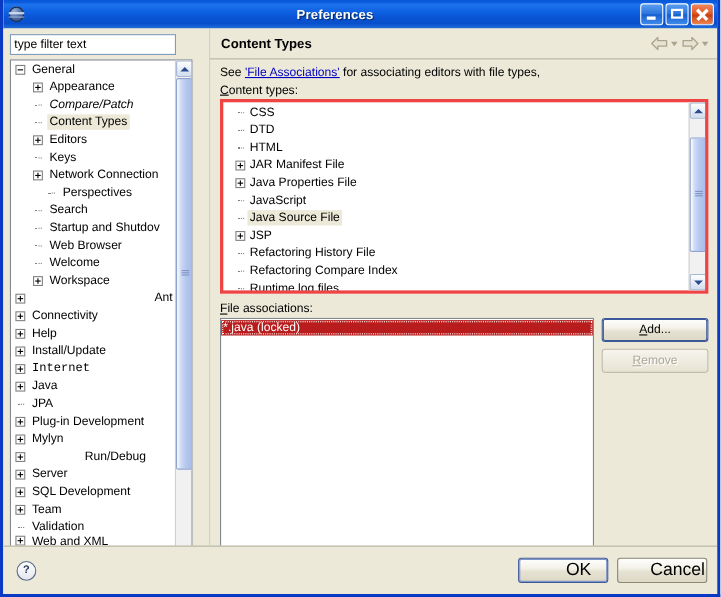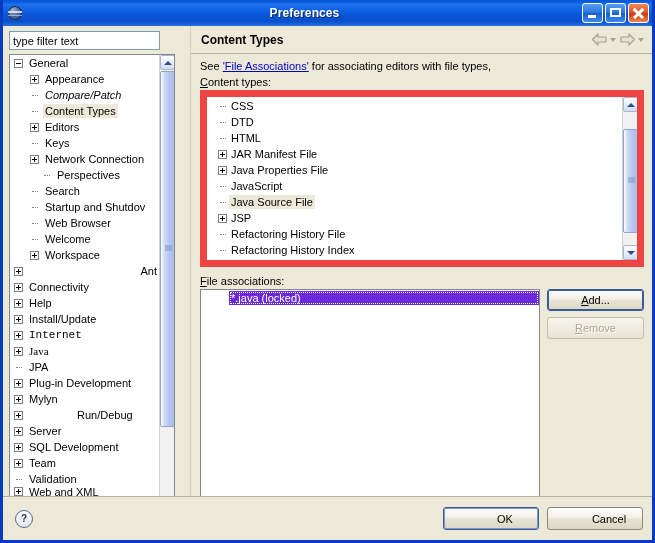--- a/index.html
+++ b/index.html
@@ -373,21 +373,21 @@
     font-size: 11px;
     color: #000000;
     margin-bottom: 2px;
   }
   .field-label u { text-decoration: underline; }
 
   .ct-box {
     height: 177px;
     flex: 0 0 auto;
     background: #ffffff;
-    border: 7px solid #ef4444;
+    border: 3px solid #ef4444;
     box-sizing: border-box;
     position: relative;
     overflow: hidden;
     margin-bottom: 8px;
   }
   .ct-scroll {
     position: absolute;
     left: 0; top: 0; right: 15px; bottom: 0;
     overflow: hidden;
     padding-top: 1px;
@@ -420,25 +420,24 @@
     padding-top: 1px;
   }
   .fa-item {
     height: 14px;
     line-height: 14px;
     font-size: 11px;
     padding: 0 2px;
     white-space: nowrap;
   }
   .fa-item.selected {
-    background: #6d28d9;
+    background: #b91c1c;
     color: #ffffff;
     outline: 1px dotted #ffffff;
     outline-offset: -2px;
-    margin-left: 28px;
   }
   .fa-buttons {
     width: 97px;
     flex: 0 0 auto;
     display: flex;
     flex-direction: column;
     gap: 6px;
   }
   .btn {
     height: 22px;
@@ -509,23 +508,23 @@
     font-weight: bold;
     display: flex;
     align-items: center;
     justify-content: center;
     flex: 0 0 auto;
     line-height: 1;
   }
   .footer-spacer { flex: 1 1 auto; }
   .footer-buttons { display: flex; gap: 8px; flex: 0 0 auto; }
   .fbtn {
-    width: 96px; height: 23px;
+    width: 82px; height: 23px;
     border-radius: 3px;
-    font-size: 11px;
+    font-size: 16px;
     display: flex; align-items: center; justify-content: center;
     background: linear-gradient(to bottom, #fefefe 0%, #f3f1e7 42%, #e6e2d2 55%, #ddd8c5 100%);
     border: 1px solid #8a8778;
     box-sizing: border-box;
     cursor: default;
     padding-left: 28px;
   }
   .fbtn.default {
     border: 1px solid #3c5a9a;
     box-shadow: 0 0 0 1px #7d96c6 inset;
@@ -627,21 +626,21 @@
               <span class="lbl">Help</span>
             </div>
             <div class="tnode" style="padding-left: 4px;">
               <span class="twist plus"></span>
               <span class="lbl">Install/Update</span>
             </div>
             <div class="tnode" style="padding-left: 4px; font-family: Liberation Mono, monospace;">
               <span class="twist plus"></span>
               <span class="lbl">Internet</span>
             </div>
-            <div class="tnode" style="padding-left: 4px; font-family: Liberation Serif, serif;">
+            <div class="tnode" style="padding-left: 4px;">
               <span class="twist plus"></span>
               <span class="lbl">Java</span>
             </div>
             <div class="tnode" style="padding-left: 4px;">
               <span class="twist-spacer"></span>
               <span class="lbl">JPA</span>
             </div>
             <div class="tnode" style="padding-left: 4px;">
               <span class="twist plus"></span>
               <span class="lbl">Plug-in Development</span>
@@ -773,21 +772,21 @@
               <div class="ct-node">
                 <span class="twist plus" style="position: absolute; left: 11px;"></span>
                 <span class="lbl">JSP</span>
               </div>
               <div class="ct-node">
                 <span class="twist-spacer" style="position: absolute; left: 11px;"></span>
                 <span class="lbl">Refactoring History File</span>
               </div>
               <div class="ct-node">
                 <span class="twist-spacer" style="position: absolute; left: 11px;"></span>
-                <span class="lbl">Refactoring History Index</span>
+                <span class="lbl">Refactoring Compare Index</span>
               </div>
               <div class="ct-node">
                 <span class="twist-spacer" style="position: absolute; left: 11px;"></span>
                 <span class="lbl">Runtime log files</span>
               </div>
             </div>
           <div class="vsb">
             <div class="sb-arrow up">
                 <div class="chev up"></div>
               </div>

